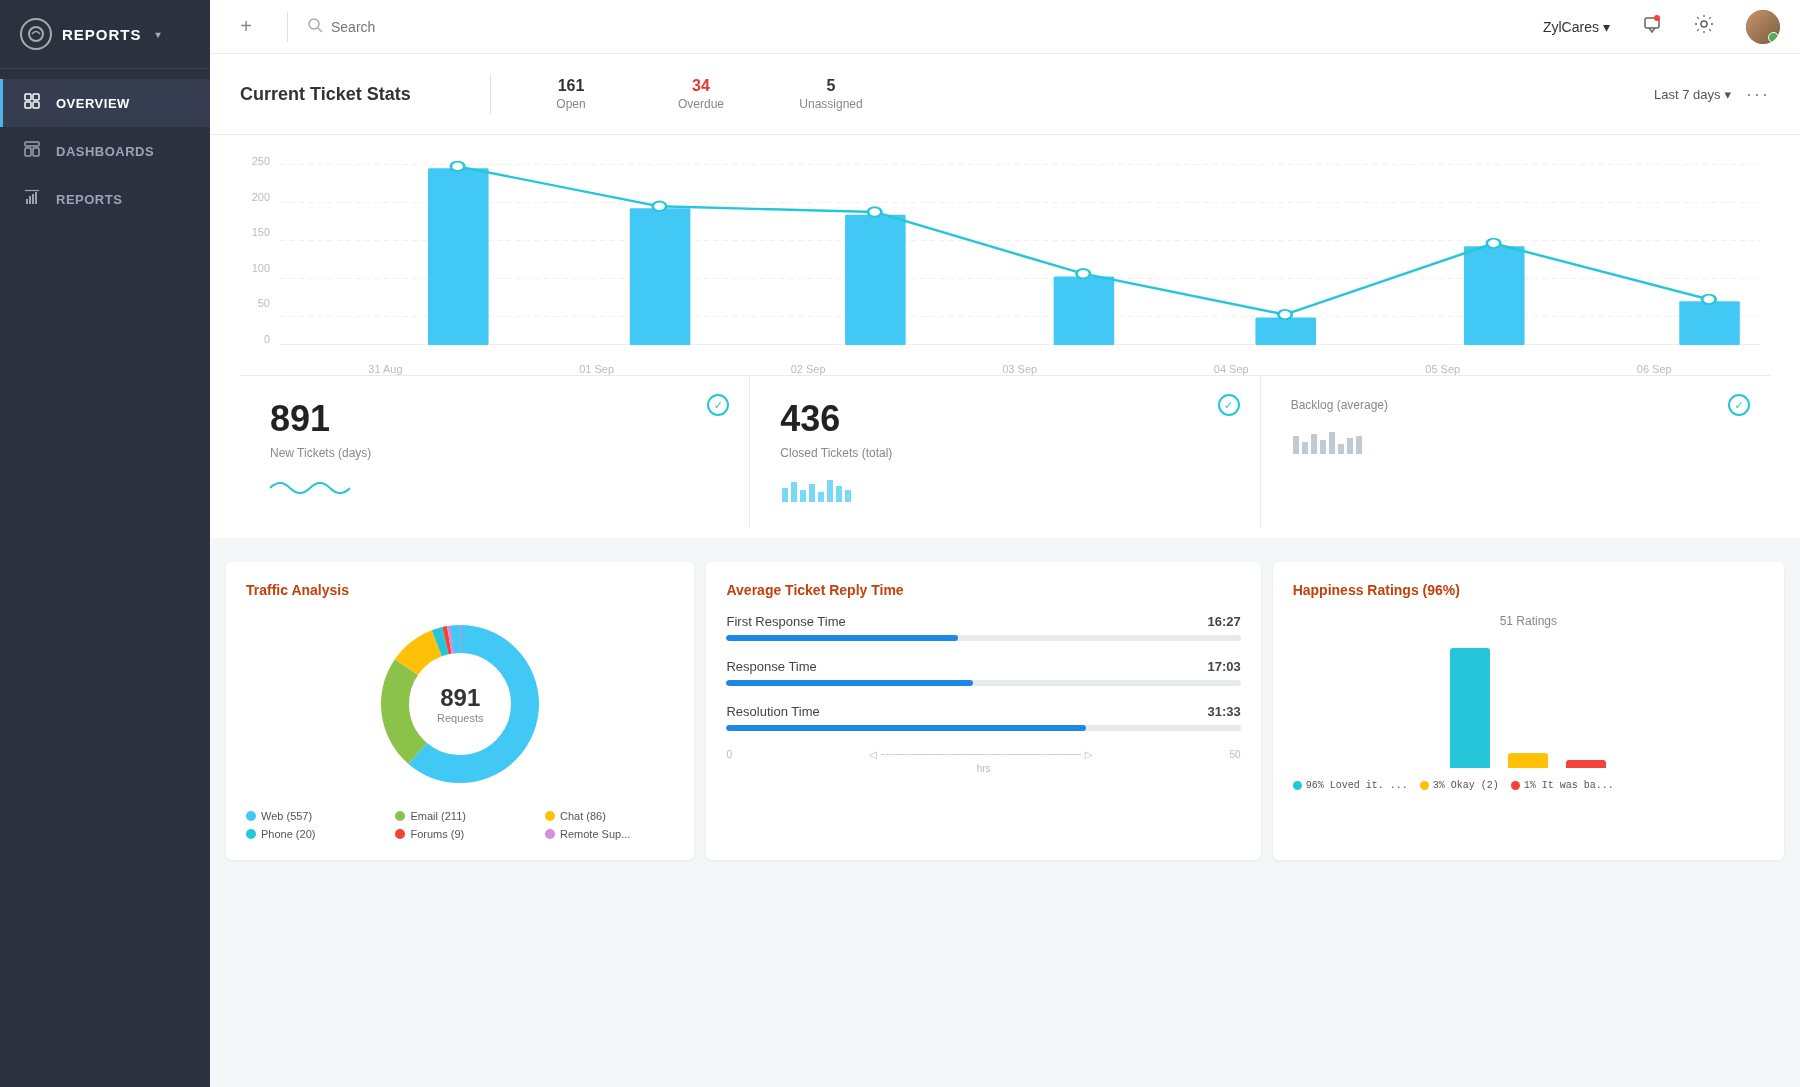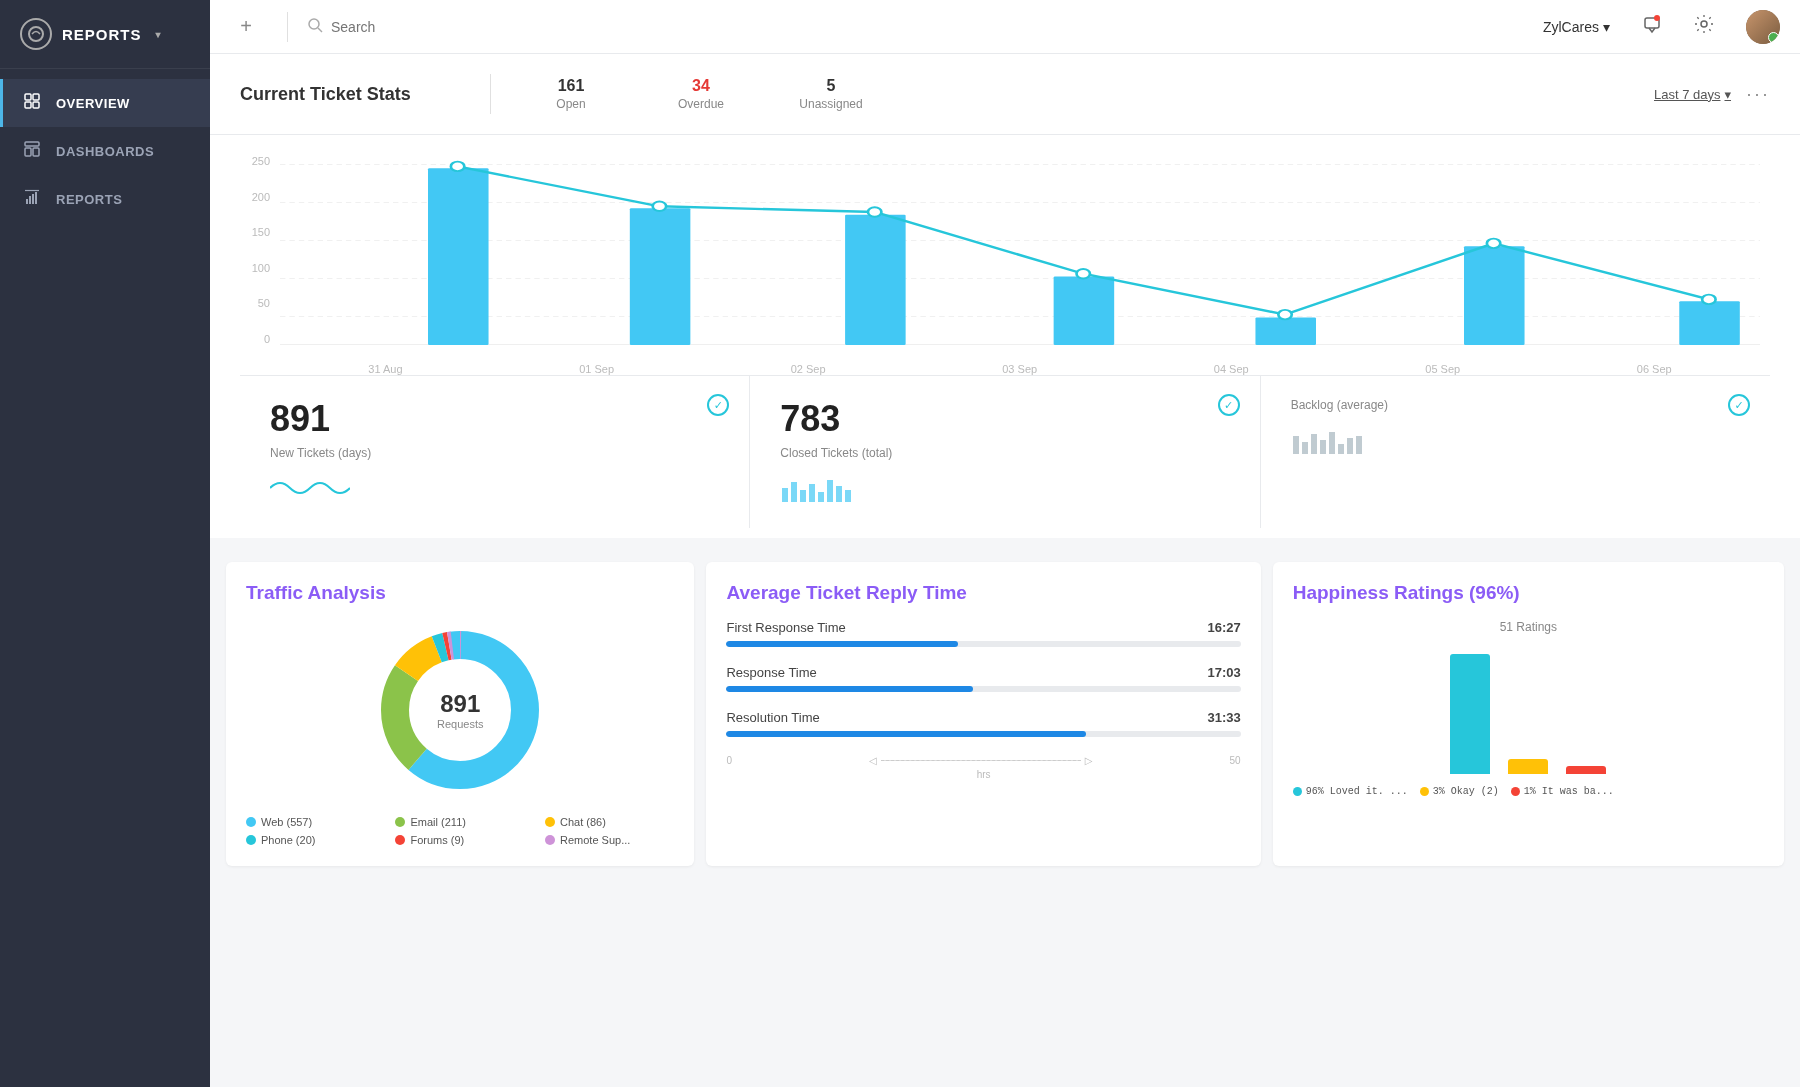--- a/index.html
+++ b/index.html
@@ -159,21 +159,21 @@
     .stats-item-value.overdue { color: #e53935; }
     .stats-item-label { font-size: 12px; color: #888; margin-top: 2px; }
     .stats-right {
       margin-left: auto;
       display: flex;
       align-items: center;
       gap: 15px;
     }
     .stats-period {
       font-size: 13px; color: #555; cursor: pointer;
-      display: flex; align-items: flex-end; gap: 4px; text-decoration: underline;
+      display: flex; align-items: flex-end; gap: 4px;
     }
     .stats-more { font-size: 18px; color: #888; cursor: pointer; letter-spacing: 2px; }
 
     
     .chart-section {
       background: #fff;
       padding: 20px 30px 10px;
       margin-bottom: 8px;
     }
 
@@ -234,21 +234,21 @@
     
     .panel {
       background: #fff;
       border-radius: 6px;
       padding: 20px;
       box-shadow: 0 1px 3px rgba(0,0,0,0.06);
     }
     .panel-traffic { flex: 1; }
     .panel-reply { flex: 1.2; }
     .panel-happiness { flex: 1.1; }
-    .panel-title { font-size: 19px; font-weight: 600; color: #8b5cf6; margin-bottom: 16px; }
+    .panel-title { font-size: 14px; font-weight: 600; color: #c2410c; margin-bottom: 16px; }
 
     
     .donut-container {
       display: flex;
       flex-direction: column;
       align-items: center;
       gap: 16px;
     }
     .donut-wrapper {
       position: relative; width: 180px; height: 180px;
@@ -471,21 +471,21 @@
           <div class="metric-value">891</div>
           <div class="metric-label">New Tickets (days)</div>
           <div class="metric-mini-chart">
             <svg width="80" height="28" viewBox="0 0 80 28">
               <path d="M0,14 Q10,4 20,14 Q30,24 40,14 Q50,4 60,14 Q70,24 80,14" fill="none" stroke="#26c6da" stroke-width="2"></path>
             </svg>
           </div>
         </div>
         <div class="metric-card">
           <div class="metric-check">✓</div>
-          <div class="metric-value">783</div>
+          <div class="metric-value">436</div>
           <div class="metric-label">Closed Tickets (total)</div>
           <div class="metric-mini-chart">
             <svg width="80" height="28" viewBox="0 0 80 28">
               <rect x="2" y="14" width="6" height="14" fill="#42c8f4" opacity="0.7"></rect>
               <rect x="11" y="8" width="6" height="20" fill="#42c8f4" opacity="0.7"></rect>
               <rect x="20" y="16" width="6" height="12" fill="#42c8f4" opacity="0.7"></rect>
               <rect x="29" y="10" width="6" height="18" fill="#42c8f4" opacity="0.7"></rect>
               <rect x="38" y="18" width="6" height="10" fill="#42c8f4" opacity="0.7"></rect>
               <rect x="47" y="6" width="6" height="22" fill="#42c8f4" opacity="0.7"></rect>
               <rect x="56" y="12" width="6" height="16" fill="#42c8f4" opacity="0.7"></rect>

